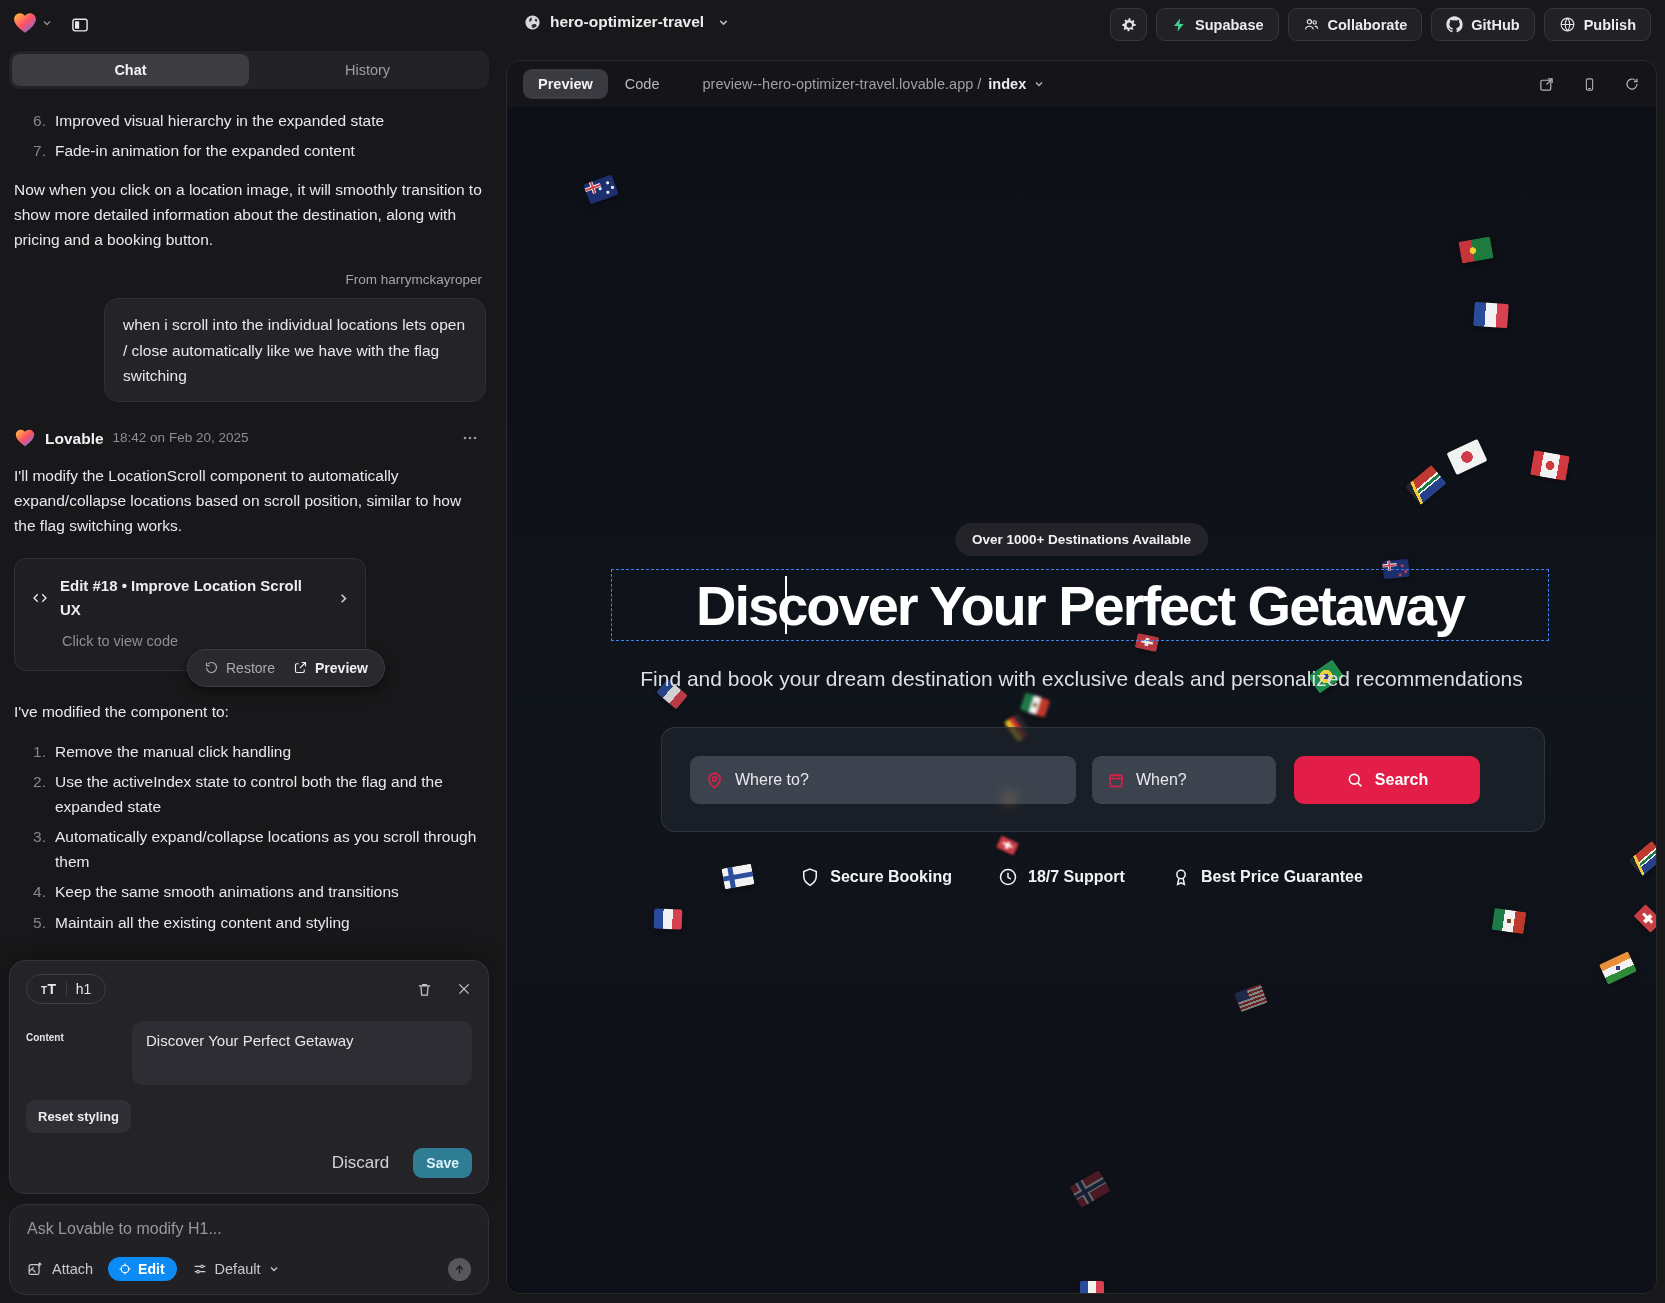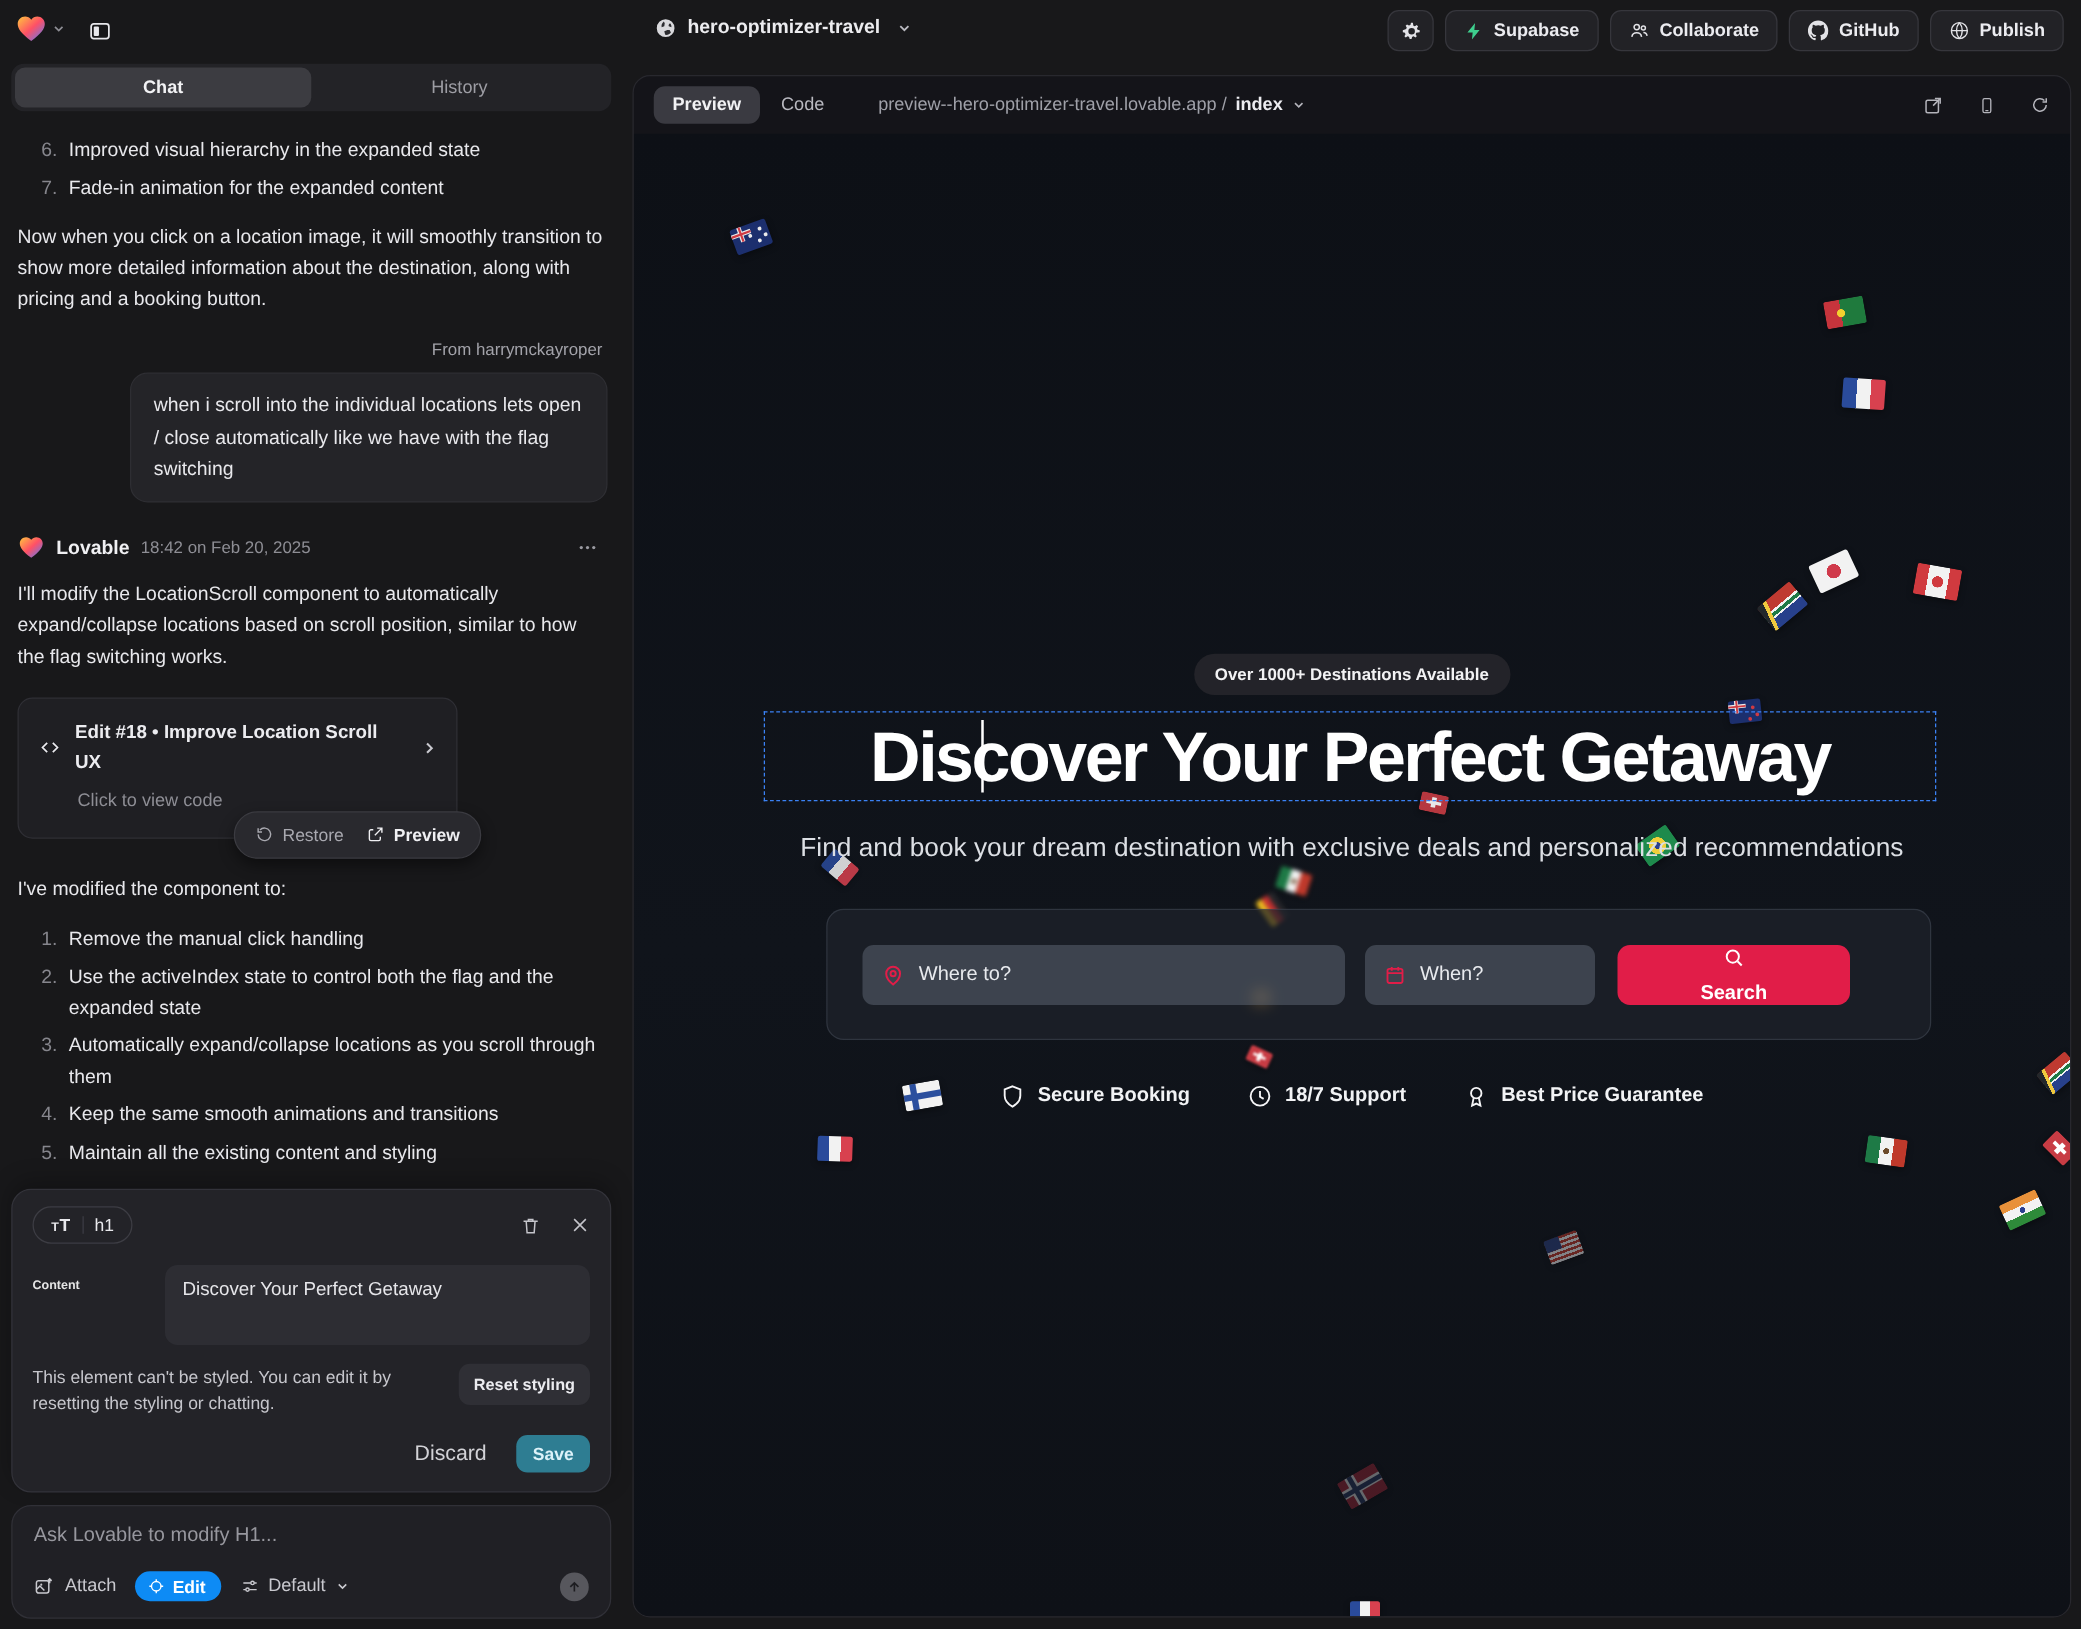--- a/index.html
+++ b/index.html
@@ -102,21 +102,21 @@
   .dest-badge{position:absolute;left:50%;top:416px;transform:translateX(-50%);background:#232329;color:#f2f2f4;font-size:13.5px;font-weight:700;padding:9px 17px;border-radius:999px;z-index:3;white-space:nowrap;}
   .h1-selection{position:absolute;left:104px;top:462px;width:938px;height:72px;border:1.5px dashed var(--selection-blue);display:flex;align-items:center;justify-content:center;z-index:3;}
   .hero-h1{font-size:56px;font-weight:800;color:#ffffff;letter-spacing:-2px;white-space:nowrap;}
   .h1-caret{position:absolute;left:278px;top:469px;width:1.5px;height:58px;background:#ffffff;z-index:4;}
   .hero-subtitle{position:absolute;left:0;right:0;top:560px;text-align:center;font-size:21px;color:#dcdfe4;z-index:2;}
 
   .search-panel{position:absolute;left:154px;top:620px;width:884px;height:105px;background:rgba(30,34,43,.72);border:1px solid rgba(90,96,112,.35);border-radius:14px;z-index:2;}
   .field{position:absolute;top:28px;height:48px;background:rgba(110,118,134,.42);border-radius:9px;display:flex;align-items:center;gap:11px;padding:0 15px;color:#e8eaee;font-size:16px;cursor:text;}
   .field-where{left:28px;width:386px;}
   .field-when{left:430px;width:184px;}
-  .search-btn{position:absolute;left:632px;top:28px;width:186px;height:48px;background:var(--accent-rose);border:none;border-radius:10px;display:flex;align-items:center;justify-content:center;gap:11px;color:#fff;font-size:16px;font-weight:700;cursor:pointer;flex-direction:column;}
+  .search-btn{position:absolute;left:632px;top:28px;width:186px;height:48px;background:var(--accent-rose);border:none;border-radius:10px;display:flex;align-items:center;justify-content:center;gap:11px;color:#fff;font-size:16px;font-weight:700;cursor:pointer;}
 
   .features{position:absolute;left:0;right:0;top:760px;display:flex;justify-content:center;gap:46px;z-index:2;color:#f2f3f5;font-size:16px;font-weight:600;}
   .feature{display:flex;align-items:center;gap:10px;}
 
   
   .flag{position:absolute;z-index:1;border-radius:2px;box-shadow:0 2px 5px rgba(0,0,0,.35);}
   .flag-france{background:linear-gradient(90deg,#2a4b9b 33%,#f2f2f2 33% 66%,#d8414f 66%);}
   .flag-portugal{background:radial-gradient(circle at 40% 50%,#f3d02f 0 3px,rgba(0,0,0,0) 3.5px),linear-gradient(90deg,#c6343c 40%,#1f7a3d 40%);}
   .flag-japan{background:radial-gradient(circle at 50% 50%,#d03a4b 0 27%,#f2f2f2 28%);}
   .flag-canada{background:radial-gradient(circle at 50% 50%,#d03a3f 0 20%,rgba(0,0,0,0) 21%),linear-gradient(90deg,#d03a3f 27%,#f2f2f2 27% 73%,#d03a3f 73%);}
@@ -353,21 +353,20 @@
               </svg>
           </span>
         </span>
       </div>
     </div>
     <div class="content-row">
       <div class="content-label">Content</div>
       <textarea class="content-input" style="">Discover Your Perfect Getaway</textarea>
     </div>
     <div class="note-row">
-      <div class="note-text">This element can't be styled. You can edit it by resetting the styling or chatting.</div>
       <button class="reset-btn">Reset styling</button>
     </div>
     <div class="save-row">
       <span class="discard-btn">Discard</span>
       <button class="save-btn">Save</button>
     </div>
   </div>
 
   <div class="composer">
     <input class="composer-input" placeholder="Ask Lovable to modify H1..." style="">

